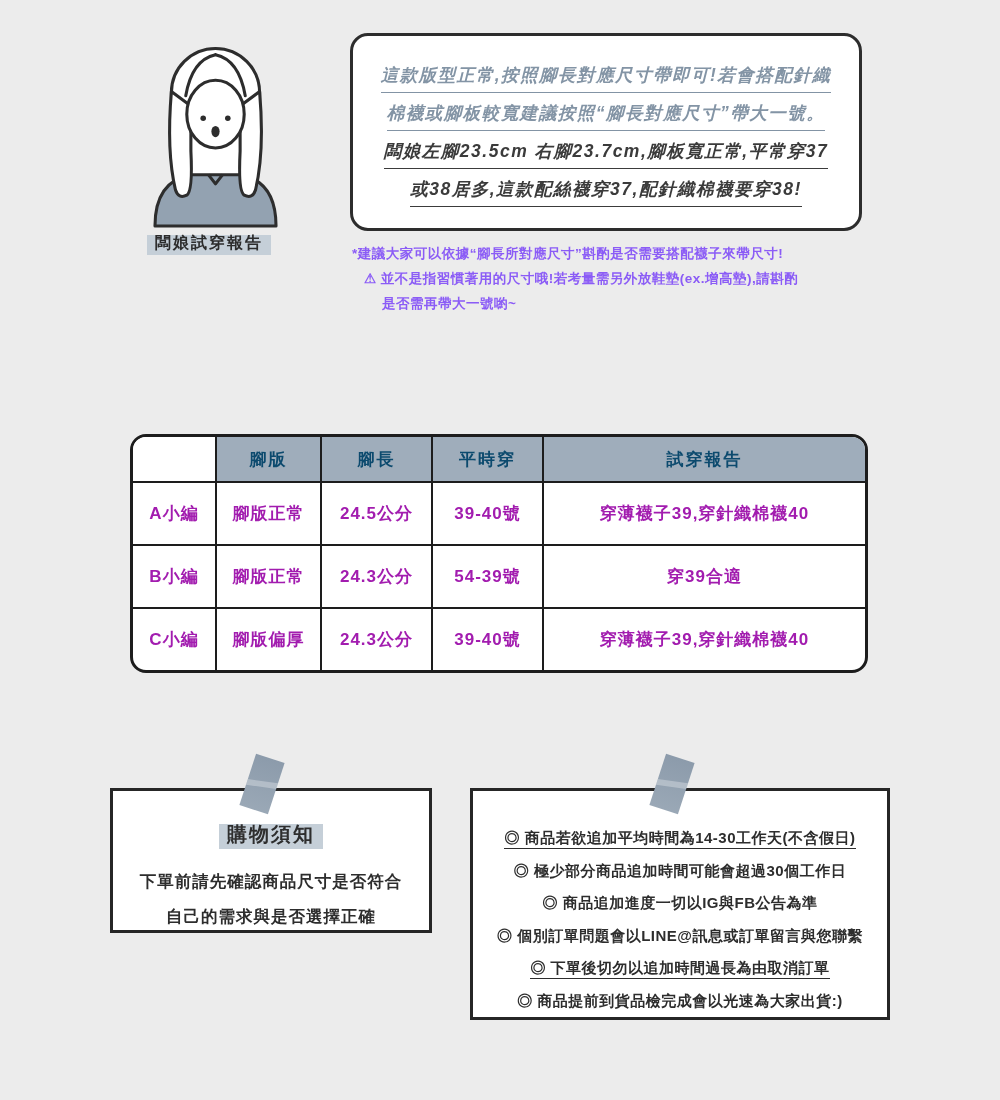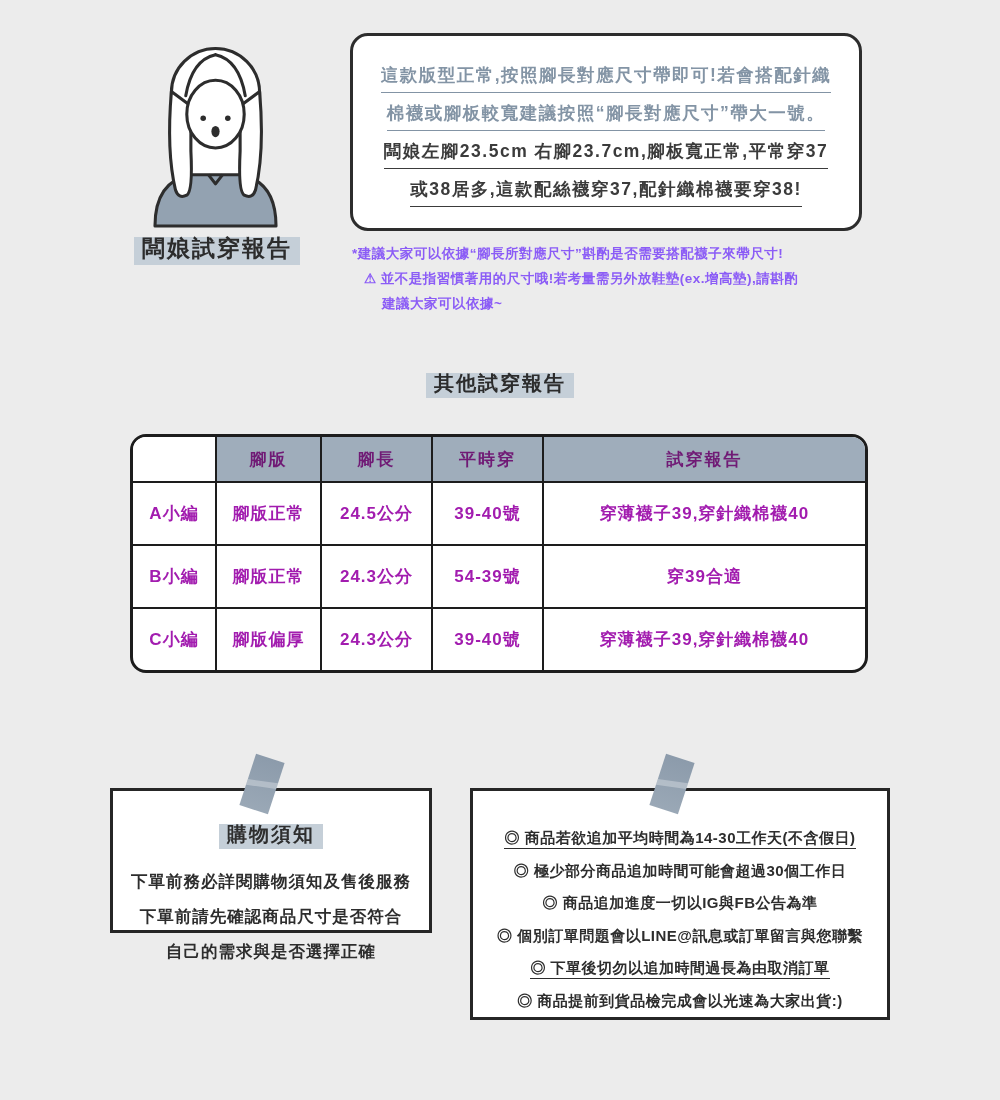--- a/index.html
+++ b/index.html
@@ -9,36 +9,36 @@
     width: 1000px;
     height: 1100px;
     background: #ececec;
     overflow: hidden;
     color: #2e2e2e;
   }
   
   .avatar { position: absolute; left: 138px; top: 28px; width: 155px; height: 200px; }
   
   .hero-label {
-    position: absolute; left: 112px; top: 233px; width: 210px;
-    text-align: center; font-size: 23px; font-weight: 700; letter-spacing: 2px; color: #2c2c2c;
+    position: absolute; left: 104px; top: 233px; width: 210px;
+    text-align: center; font-size: 16px; font-weight: 700; letter-spacing: 2px; color: #2c2c2c;
   }
   .hl {
     background: linear-gradient(to bottom, transparent 12%, #c5cfd8 12%);
     padding: 2px 8px 4px 8px;
   }
   
   .bubble {
     position: absolute; left: 350px; top: 33px; width: 512px; height: 198px;
     background: #ffffff; border: 3px solid #2d2d2d; border-radius: 18px;
     display: flex; flex-direction: column; justify-content: center; align-items: center;
     box-sizing: border-box;
   }
   .bubble-line { margin: 7px 0; font-size: 17.5px; font-weight: 700; letter-spacing: 1.5px; }
-  .bubble-line .u { border-bottom: 1.5px solid currentColor; padding-bottom: 7px; }
+  .bubble-line .u { border-bottom: 1.5px solid currentColor; padding-bottom: 7px; font-style: italic; }
   .muted { color: #8394a5; }
   .dark  { color: #3b3b3b; }
   
   .notes {
     position: absolute; left: 352px; top: 241px; width: 540px;
     font-size: 13.5px; line-height: 25px; font-weight: 700; color: #8b5cf6; letter-spacing: 0.5px;
   }
   .note-2 { margin-left: 12px; }
   .note-3 { margin-left: 30px; }
   
@@ -56,21 +56,21 @@
   .tbl col.c0 { width: 83px; }
   .tbl col.c1 { width: 105px; }
   .tbl col.c2 { width: 111px; }
   .tbl col.c3 { width: 111px; }
   .tbl th, .tbl td { border: 2.5px solid #1d1d1d; text-align: center; }
   .tbl tr:first-child > * { border-top: 0; }
   .tbl tr:last-child  > * { border-bottom: 0; }
   .tbl tr > *:first-child { border-left: 0; }
   .tbl tr > *:last-child  { border-right: 0; }
   .tbl th {
-    height: 42px; background: #9fadbb; color: #701a75;
+    height: 42px; background: #9fadbb; color: #0c4a6e;
     font-size: 17px; font-weight: 700; letter-spacing: 2px; margin-top: 37px;
   }
   .tbl th.corner { background: #ffffff; }
   .tbl td {
     height: 59px; font-size: 17px; font-weight: 600; color: #a21caf; letter-spacing: 1px;
   }
   
   .notice-box {
     position: absolute; left: 110px; top: 788px; width: 322px; height: 145px;
     background: #ffffff; border: 3px solid #262626; box-sizing: border-box;
@@ -127,26 +127,23 @@
   <div class="bubble">
     <div class="bubble-line muted"><span class="u">這款版型正常,按照腳長對應尺寸帶即可!若會搭配針織</span></div>
     <div class="bubble-line muted"><span class="u">棉襪或腳板較寬建議按照“腳長對應尺寸”帶大一號。</span></div>
     <div class="bubble-line dark"><span class="u">闆娘左腳23.5cm 右腳23.7cm,腳板寬正常,平常穿37</span></div>
     <div class="bubble-line dark"><span class="u">或38居多,這款配絲襪穿37,配針織棉襪要穿38!</span></div>
   </div>
 
   <div class="notes">
     <div class="note-1">*建議大家可以依據“腳長所對應尺寸”斟酌是否需要搭配襪子來帶尺寸!</div>
     <div class="note-2">⚠ 並不是指習慣著用的尺寸哦!若考量需另外放鞋墊(ex.增高墊),請斟酌</div>
-    <div class="note-3">建議大家可以依據~</div>
-  </div>
-
-  <div class="section-title">
-    <span class="hl">其他試穿報告</span>
-  </div>
+    <div class="note-3">是否需再帶大一號喲~</div>
+  </div>
+
 
   <div class="table-wrap">
     <table class="tbl">
       <colgroup>
           <col class="c0">
           <col class="c1">
           <col class="c2">
           <col class="c3">
           <col class="c4">
         </colgroup>
@@ -181,21 +178,20 @@
         </tr>
       </tbody>
     </table>
   </div>
 
   <div class="notice-box">
     <div class="notice-title">
       <span class="hl">購物須知</span>
     </div>
     <div class="notice-lines">
-      <div>下單前務必詳閱購物須知及售後服務</div>
       <div>下單前請先確認商品尺寸是否符合</div>
       <div>自己的需求與是否選擇正確</div>
     </div>
   </div>
 
   <div class="policy-box">
     <div class="pline"><span class="u">◎ 商品若欲追加平均時間為14-30工作天(不含假日)</span></div>
     <div class="pline"><span>◎ 極少部分商品追加時間可能會超過30個工作日</span></div>
     <div class="pline"><span>◎ 商品追加進度一切以IG與FB公告為準</span></div>
     <div class="pline"><span>◎ 個別訂單問題會以LINE@訊息或訂單留言與您聯繫</span></div>

